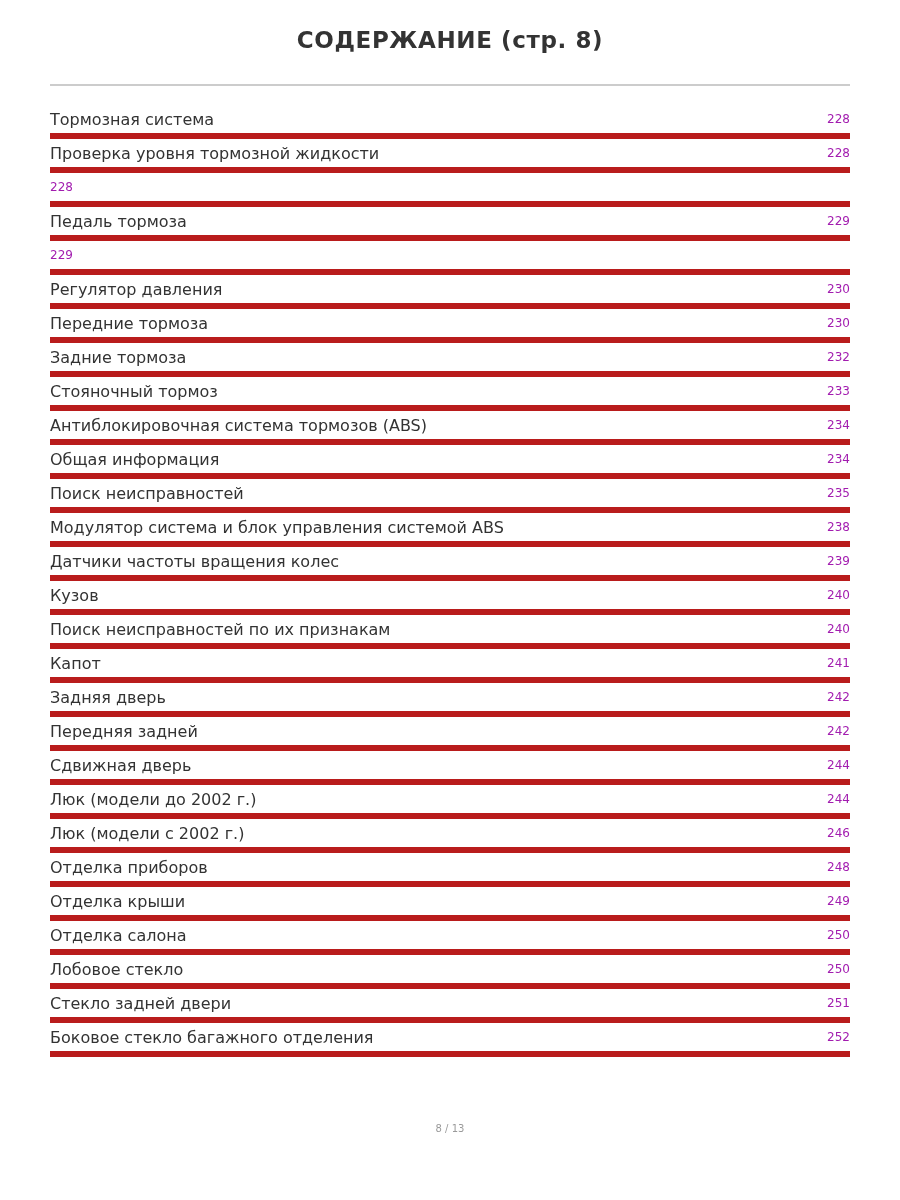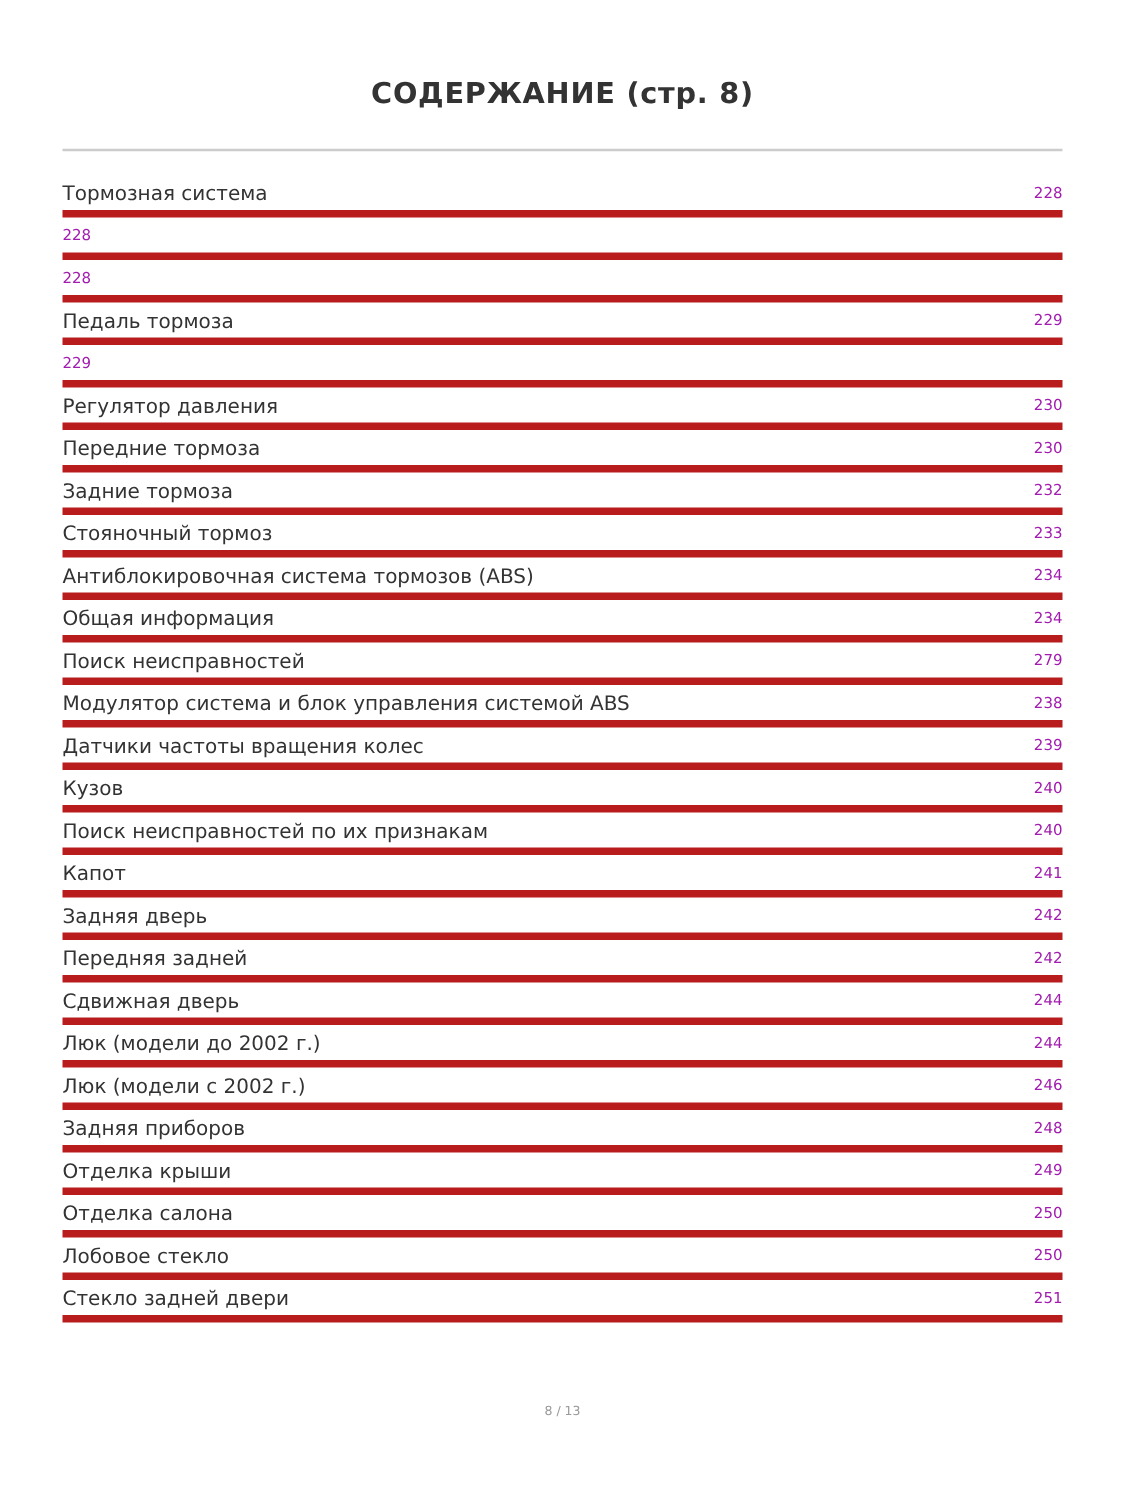--- a/index.html
+++ b/index.html
@@ -10,21 +10,21 @@
     height: 1200px;
     overflow: hidden;
     font-family: "DejaVu Sans", "Liberation Sans", sans-serif;
   }
   .page {
     width: 800px;
     margin: 0 auto;
     padding: 0;
   }
   .page-title {
-    margin: 62px 0 0 0;
+    margin: 27px 0 0 0;
     font-size: 23px;
     font-weight: bold;
     line-height: 26px;
     letter-spacing: 0.6px;
     color: #333333;
     text-align: center;
   }
   .title-divider {
     margin-top: 31px;
     height: 2px;
@@ -65,20 +65,21 @@
   <h1 class="page-title">СОДЕРЖАНИЕ (стр. 8)</h1>
 
   <div class="title-divider"></div>
 
   <div class="toc">
       <div class="toc-row">
         <span class="toc-label">Тормозная система</span>
         <span class="toc-page">228</span>
       </div>
       <div class="toc-row">
+        <span class="toc-label">Проверка уровня тормозной жидкости</span>
         <span class="toc-page">228</span>
       </div>
       <div class="toc-row">
         <span class="toc-page">228</span>
       </div>
       <div class="toc-row">
         <span class="toc-label">Педаль тормоза</span>
         <span class="toc-page">229</span>
       </div>
       <div class="toc-row">
@@ -103,21 +104,21 @@
       <div class="toc-row">
         <span class="toc-label">Антиблокировочная система тормозов (ABS)</span>
         <span class="toc-page">234</span>
       </div>
       <div class="toc-row">
         <span class="toc-label">Общая информация</span>
         <span class="toc-page">234</span>
       </div>
       <div class="toc-row">
         <span class="toc-label">Поиск неисправностей</span>
-        <span class="toc-page">279</span>
+        <span class="toc-page">235</span>
       </div>
       <div class="toc-row">
         <span class="toc-label">Модулятор система и блок управления системой ABS</span>
         <span class="toc-page">238</span>
       </div>
       <div class="toc-row">
         <span class="toc-label">Датчики частоты вращения колес</span>
         <span class="toc-page">239</span>
       </div>
       <div class="toc-row">
@@ -146,35 +147,39 @@
       </div>
       <div class="toc-row">
         <span class="toc-label">Люк (модели до 2002 г.)</span>
         <span class="toc-page">244</span>
       </div>
       <div class="toc-row">
         <span class="toc-label">Люк (модели с 2002 г.)</span>
         <span class="toc-page">246</span>
       </div>
       <div class="toc-row">
-        <span class="toc-label">Задняя приборов</span>
+        <span class="toc-label">Отделка приборов</span>
         <span class="toc-page">248</span>
       </div>
       <div class="toc-row">
         <span class="toc-label">Отделка крыши</span>
         <span class="toc-page">249</span>
       </div>
       <div class="toc-row">
         <span class="toc-label">Отделка салона</span>
         <span class="toc-page">250</span>
       </div>
       <div class="toc-row">
         <span class="toc-label">Лобовое стекло</span>
         <span class="toc-page">250</span>
       </div>
       <div class="toc-row">
         <span class="toc-label">Стекло задней двери</span>
         <span class="toc-page">251</span>
       </div>
+      <div class="toc-row">
+        <span class="toc-label">Боковое стекло багажного отделения</span>
+        <span class="toc-page">252</span>
+      </div>
     </div>
 
   <div class="footer">8 / 13</div>
 </div>
 
 </body></html>

